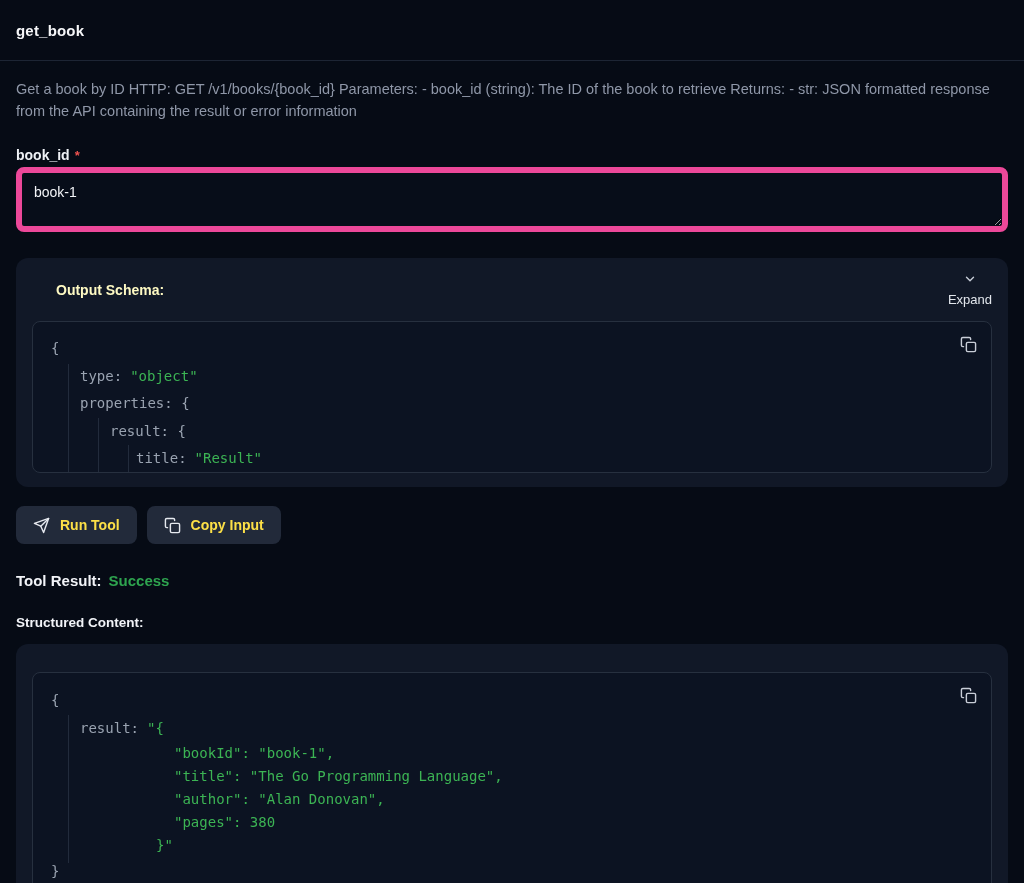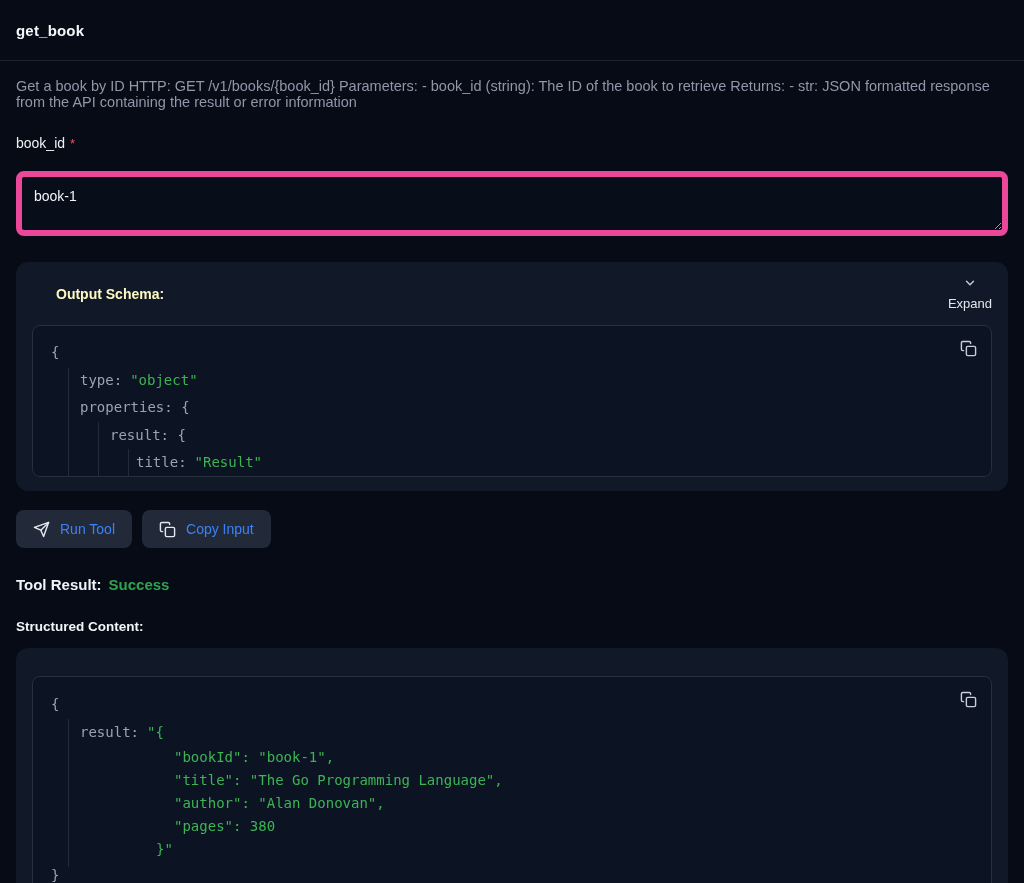--- a/index.html
+++ b/index.html
@@ -11,27 +11,27 @@
   }
   .page { width:1024px; height:807px; position:relative; }
 
   
   .header { padding:22px 16px 21px; border-bottom:1px solid #1d2534; }
   .page-title { font-size:15px; font-weight:700; color:#f5f6f8; letter-spacing:.2px; }
 
   
   .description {
     margin:17px 16px 0;
-    font-size:14.5px; line-height:16px;
+    font-size:14.5px; line-height:22px;
     color:#8f97a8;
   }
 
   
   .field { margin:25px 16px 0; }
-  .field-label-row { margin-bottom:20px; font-size:14px; font-weight:400; color:#eef1f5; }
+  .field-label-row { margin-bottom:4px; font-size:14px; font-weight:700; color:#eef1f5; }
   .required { color:#ef5350; margin-left:5px; font-size:13px; }
   .field textarea {
     display:block; width:100%; height:65px;
     background:#070d19;
     border:6px solid #ec4899; border-radius:8px;
     padding:11px 12px;
     color:#f2f4f7; font-family:"Liberation Sans", sans-serif; font-size:14px;
     resize:vertical; outline:none;
   }
 
@@ -79,23 +79,23 @@
     background:none; border:none; cursor:pointer;
     color:#c9ced8; padding:2px;
   }
   .guide { position:absolute; width:1px; background:#222b3c; }
 
   
   .actions { margin:19px 16px 0; display:flex; gap:10px; }
   .action-btn {
     display:inline-flex; align-items:center; gap:10px;
     height:38px; padding:0 17px;
-    background:#222a3a; color:#3b82f6;
+    background:#222a3a; color:#fde047;
     border:none; border-radius:8px; cursor:pointer;
-    font-family:"Liberation Sans", sans-serif; font-size:14px; font-weight:400;
+    font-family:"Liberation Sans", sans-serif; font-size:14px; font-weight:700;
   }
   .action-btn svg { color:#e6e9ef; }
 
   
   .result-line { margin:28px 16px 0; font-size:15px; font-weight:700; color:#f2f4f8; }
   .status-success { color:#2ea44f; margin-left:7px; }
   .structured-label { margin:26px 16px 0; font-size:13.5px; font-weight:700; color:#f2f4f8; }
   .card.structured { margin-top:14px; height:250px; }
 </style>
 </head>

